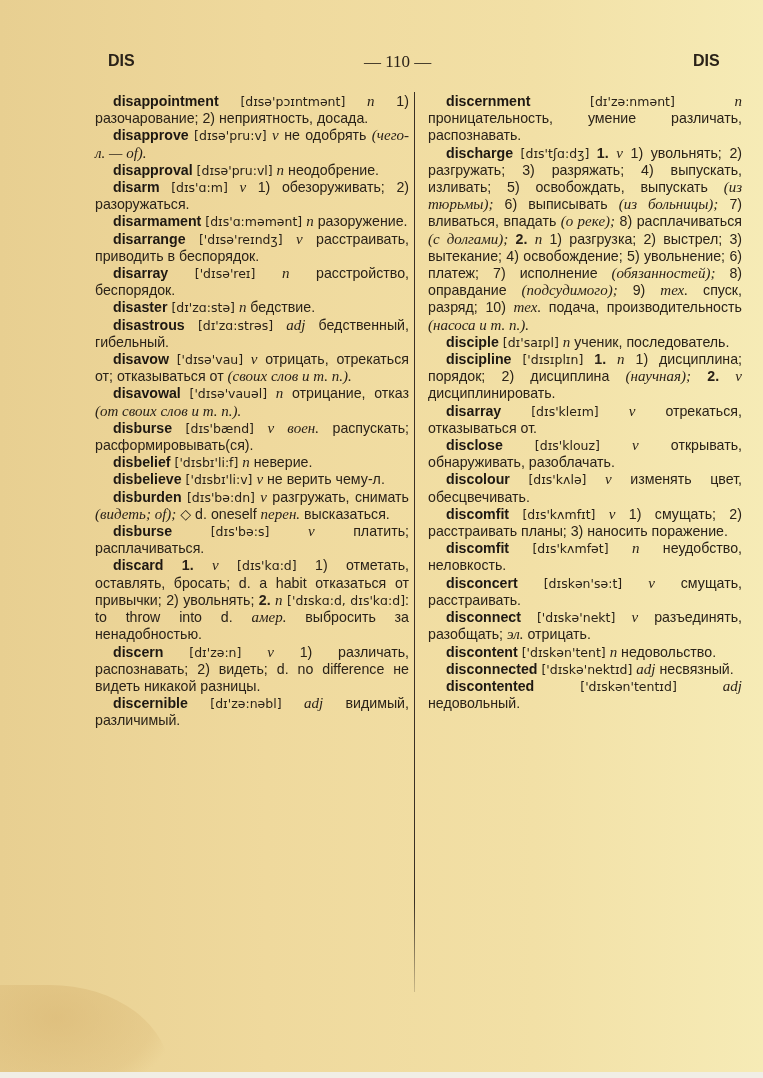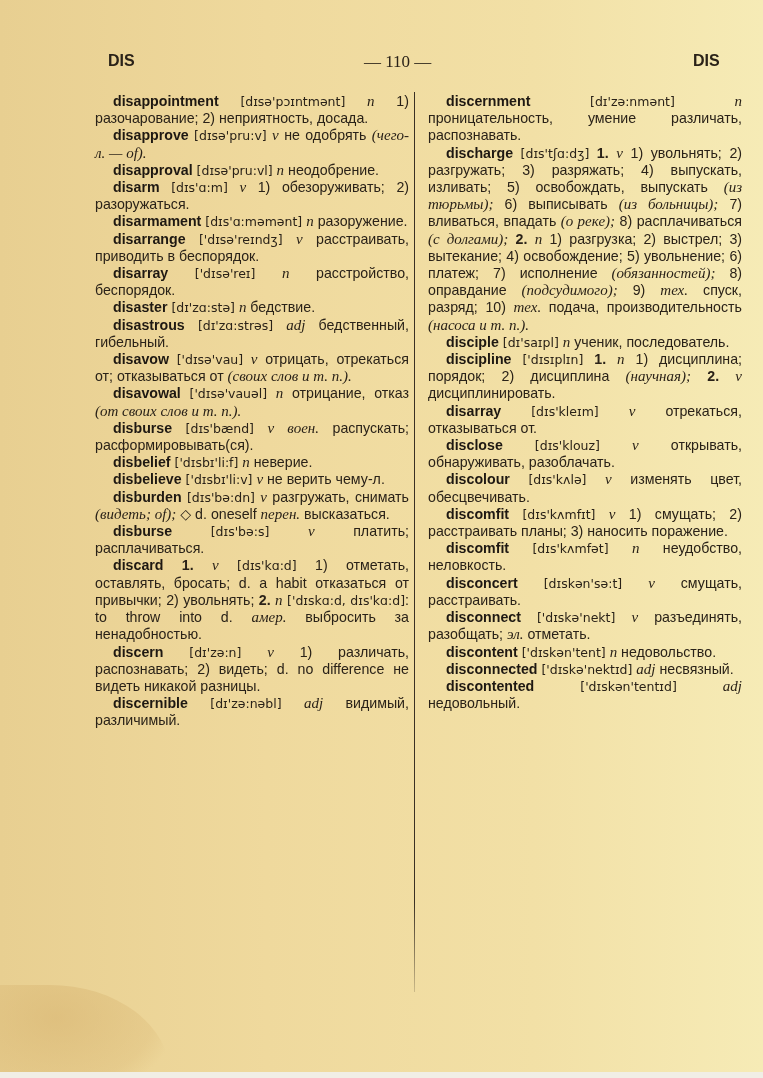--- a/index.html
+++ b/index.html
@@ -78,17 +78,17 @@
     <p class="entry"><span class="hw">discernment</span> <span class="tr">[dɪ'zə:nmənt]</span> <span class="it">n</span><span> проницательность, умение различать, распознавать.</span></p>
     <p class="entry"><span class="hw">discharge</span> <span class="tr">[dɪs'tʃɑ:dʒ]</span><span class="num"> 1. </span> <span class="it">v</span><span> 1) увольнять; 2) разгружать; 3) разряжать; 4) выпускать, изливать; 5) освобождать, выпускать </span><span class="it">(из тюрьмы);</span><span> 6) выписывать </span><span class="it">(из больницы);</span><span> 7) вливаться, впадать </span><span class="it">(о реке);</span><span> 8) расплачиваться </span><span class="it">(с долгами);</span><span class="num"> 2. </span> <span class="it">n</span><span> 1) разгрузка; 2) выстрел; 3) вытекание; 4) освобождение; 5) увольнение; 6) платеж; 7) исполнение </span><span class="it">(обязанностей);</span><span> 8) оправдание </span><span class="it">(подсудимого);</span><span> 9) </span><span class="it">тех.</span><span> спуск, разряд; 10) </span><span class="it">тех.</span><span> подача, производительность </span><span class="it">(насоса и т. п.).</span></p>
     <p class="entry"><span class="hw">disciple</span> <span class="tr">[dɪ'saɪpl]</span> <span class="it">n</span><span> ученик, последователь.</span></p>
     <p class="entry"><span class="hw">discipline</span> <span class="tr">['dɪsɪplɪn]</span><span class="num"> 1. </span> <span class="it">n</span><span> 1) дисциплина; порядок; 2) дисциплина </span><span class="it">(научная);</span><span class="num"> 2. </span> <span class="it">v</span><span> дисциплинировать.</span></p>
     <p class="entry"><span class="hw">disarray</span> <span class="tr">[dɪs'kleɪm]</span> <span class="it">v</span><span> отрекаться, отказываться от.</span></p>
     <p class="entry"><span class="hw">disclose</span> <span class="tr">[dɪs'klouz]</span> <span class="it">v</span><span> открывать, обнаруживать, разоблачать.</span></p>
     <p class="entry"><span class="hw">discolour</span> <span class="tr">[dɪs'kʌlə]</span> <span class="it">v</span><span> изменять цвет, обесцвечивать.</span></p>
     <p class="entry"><span class="hw">discomfit</span> <span class="tr">[dɪs'kʌmfɪt]</span> <span class="it">v</span><span> 1) смущать; 2) расстраивать планы; 3) наносить поражение.</span></p>
     <p class="entry"><span class="hw">discomfit</span> <span class="tr">[dɪs'kʌmfət]</span> <span class="it">n</span><span> неудобство, неловкость.</span></p>
     <p class="entry"><span class="hw">disconcert</span> <span class="tr">[dɪskən'sə:t]</span> <span class="it">v</span><span> смущать, расстраивать.</span></p>
-    <p class="entry"><span class="hw">disconnect</span> <span class="tr">['dɪskə'nekt]</span> <span class="it">v</span><span> разъединять, разобщать; </span><span class="it">эл.</span><span> отметать.</span></p>
+    <p class="entry"><span class="hw">disconnect</span> <span class="tr">['dɪskə'nekt]</span> <span class="it">v</span><span> разъединять, разобщать; </span><span class="it">эл.</span><span> отрицать.</span></p>
     <p class="entry"><span class="hw">discontent</span> <span class="tr">['dɪskən'tent]</span> <span class="it">n</span><span> недовольство.</span></p>
     <p class="entry"><span class="hw">disconnected</span> <span class="tr">['dɪskə'nektɪd]</span> <span class="it">adj</span><span> несвязный.</span></p>
     <p class="entry"><span class="hw">discontented</span> <span class="tr">['dɪskən'tentɪd]</span> <span class="it">adj</span><span> недовольный.</span></p>
   </div>
 
 </body></html>

